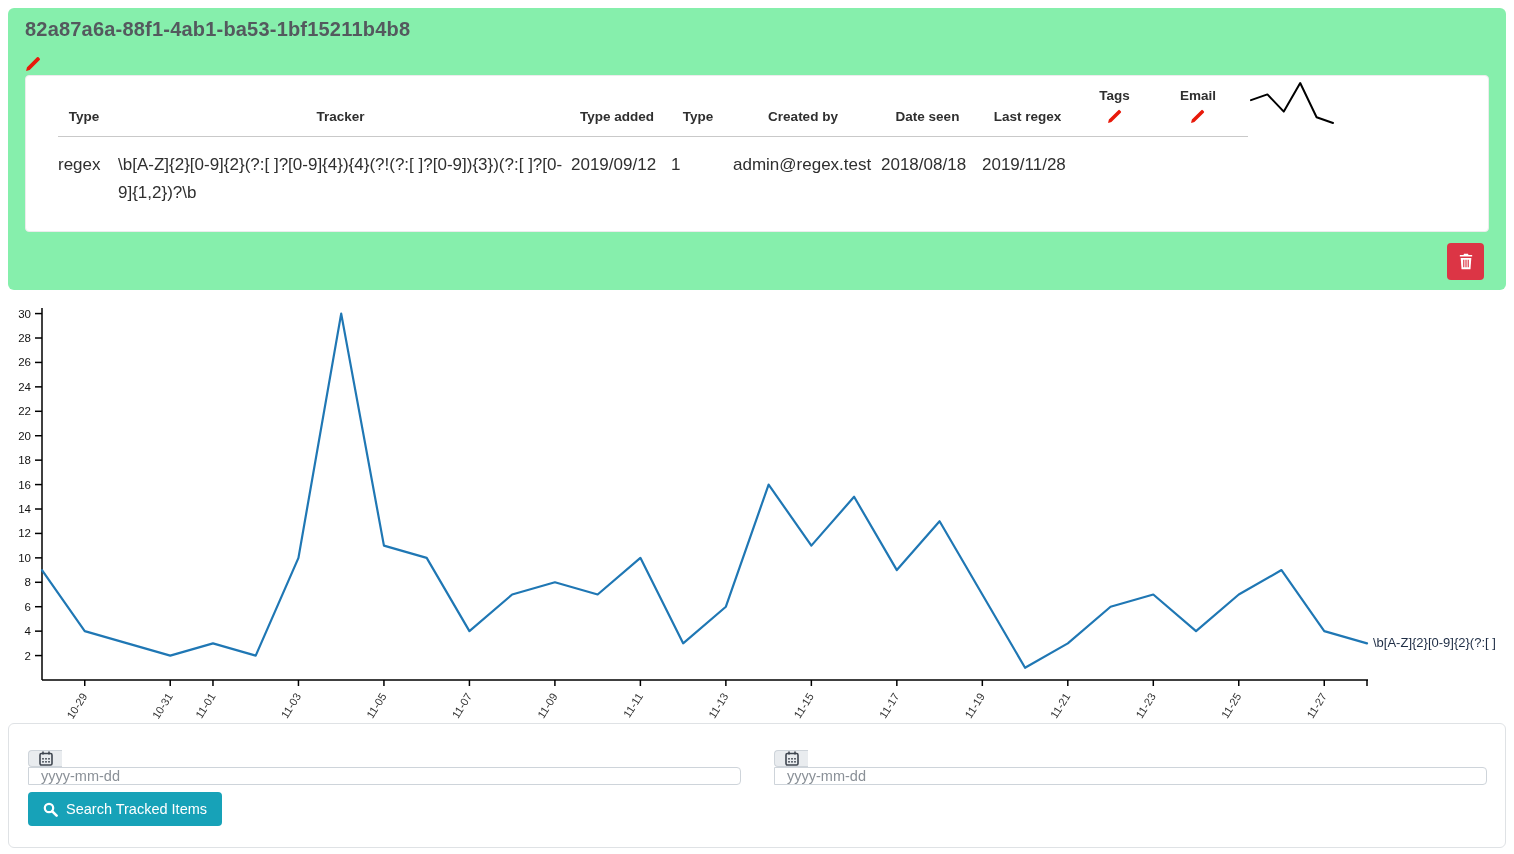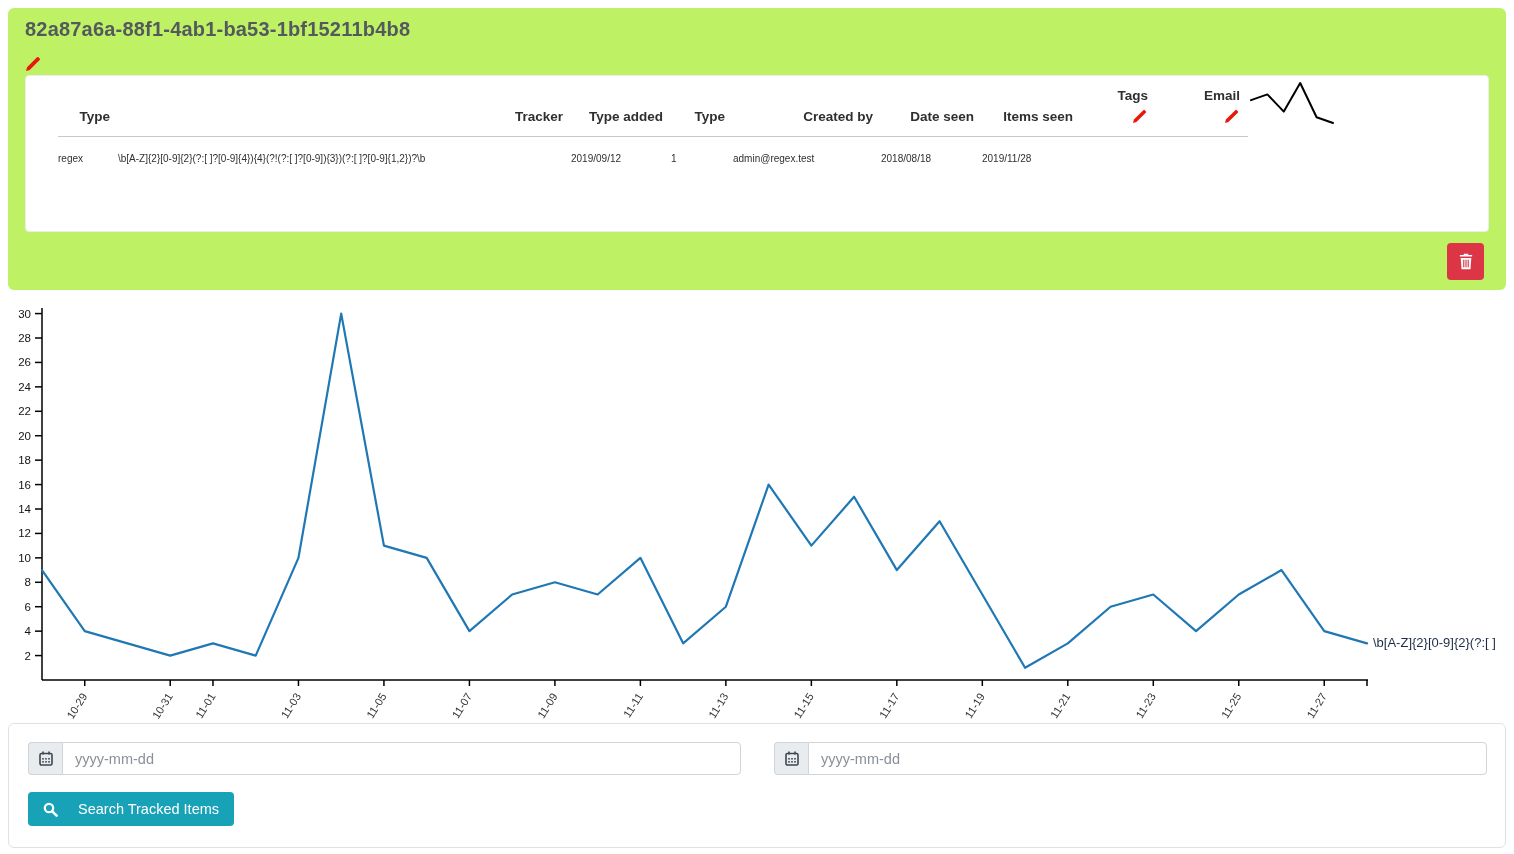--- a/index.html
+++ b/index.html
@@ -5,41 +5,41 @@
   * { box-sizing: border-box; }
   html,body { margin:0; padding:0; }
   body {
     width:1514px; height:854px; position:relative;
     background:#fff; font-family:"Liberation Sans", sans-serif;
     overflow:hidden;
   }
   
   .banner {
     position:absolute; left:8px; top:8px; width:1498px; height:282px;
-    background:#bef264; border-radius:6px;
+    background:#86efac; border-radius:6px;
   }
   .page-title {
     position:absolute; left:17px; top:10px; margin:0;
     font-size:20px; font-weight:600; color:#54595e; letter-spacing:.2px;
   }
   .edit-title-btn {
     position:absolute; left:16px; top:47px; width:18px; height:18px;
     background:none; border:none; padding:0; cursor:pointer;
   }
   .table-card {
     position:absolute; left:17px; top:67px; width:1464px; height:157px;
     background:#fff; border:1px solid #ececec; border-radius:4px;
   }
   table.tracker { border-collapse:collapse; margin:12px 0 0 32px; table-layout:fixed; width:1190px; }
   table.tracker th {
-    text-align:right; font-size:13.5px; font-weight:bold; color:#2f2f2f;
+    text-align:center; font-size:13.5px; font-weight:bold; color:#2f2f2f;
     vertical-align:bottom; padding:0 8px 12px 0; border-bottom:1px solid #c9c9c9;
   }
   table.tracker td {
-    font-size:10px; color:#2f2f2f; vertical-align:top; padding:14px 8px 0 0;
+    font-size:17px; color:#2f2f2f; vertical-align:top; padding:14px 8px 0 0;
     line-height:1.65;
   }
   td.cell-tracker { word-break:break-all; padding-right:62px; }
   .th-stack .pencil-row { margin-top:5px; height:16px; }
   .pencil-btn { background:none; border:none; padding:0; cursor:pointer; width:17px; height:17px; }
   .sparkline {
     position:absolute; top:1px; right:147px; width:95px; height:50px;
   }
   .delete-btn {
     position:absolute; right:22px; top:235px; width:37px; height:37px;
@@ -52,38 +52,38 @@
   .axis { stroke:#000; stroke-width:1.5; }
   .ytick-label { font-size:11.5px; fill:#141414; text-anchor:end; }
   .xtick-label { font-size:11px; fill:#333; text-anchor:end; }
   .series-line { fill:none; stroke-width:2.2; stroke-linejoin:round; stroke-linecap:round; }
   .series-label { font-size:13px; fill:#1d2c44; }
   
   .search-card {
     position:absolute; left:8px; top:723px; width:1498px; height:125px;
     background:#fff; border:1px solid #dfe2e5; border-radius:6px;
   }
-  .input-group { position:absolute; top:18px; height:33px; display:flex; }
+  .input-group { position:absolute; top:26px; height:33px; display:flex;flex-direction:column; }
   .ig-from { left:19px;  width:713px; }
   .ig-to   { left:765px; width:713px; }
   .ig-prepend {
     width:34px; background:#e9ecef; border:1px solid #ced4da; border-right:none;
     border-radius:4px 0 0 4px; display:flex; align-items:center; justify-content:center;
   }
   .input-group input {
     flex:1; min-width:0; border:1px solid #ced4da; border-radius:0 4px 4px 0;
     padding:0 12px; font-size:14.5px; color:#495057; outline:none;
     font-family:"Liberation Sans", sans-serif;
   }
   .input-group input::placeholder { color:#8a9097; }
   .search-btn {
     position:absolute; left:19px; top:68px; height:34px; padding:0 15px;
     background:#17a2b8; color:#fff; border:none; border-radius:4px; cursor:pointer;
     font-size:14.5px; font-family:"Liberation Sans", sans-serif;
-    display:flex; align-items:center; gap:20px;
+    display:flex; align-items:center; gap:8px;
   }
 </style>
 </head>
 <body>
 
 <div class="banner">
   <h1 class="page-title">82a87a6a-88f1-4ab1-ba53-1bf15211b4b8</h1>
 
   <button class="edit-title-btn" title="">
     <svg width="17" height="17" viewBox="0 0 16 16">
@@ -105,21 +105,21 @@
           <col style="width:92px">
       </colgroup>
       <thead>
         <tr>
           <th>Type</th>
           <th>Tracker</th>
           <th>Type added</th>
           <th>Type</th>
           <th>Created by</th>
           <th>Date seen</th>
-          <th>Items seen</th>
+          <th>Last regex</th>
           <th class="th-stack">
             <div>Tags</div>
             <div class="pencil-row">
               <button class="pencil-btn">
                 <svg width="16" height="16" viewBox="0 0 16 16">
                   <path d="M1 15l.9-3.4L11.3 2.2a1.05 1.05 0 0 1 1.5 0l1 1a1.05 1.05 0 0 1 0 1.5L4.4 14.1 1 15z" fill="#e8190a"></path>
                 </svg>
               </button>
             </div>
           </th>

